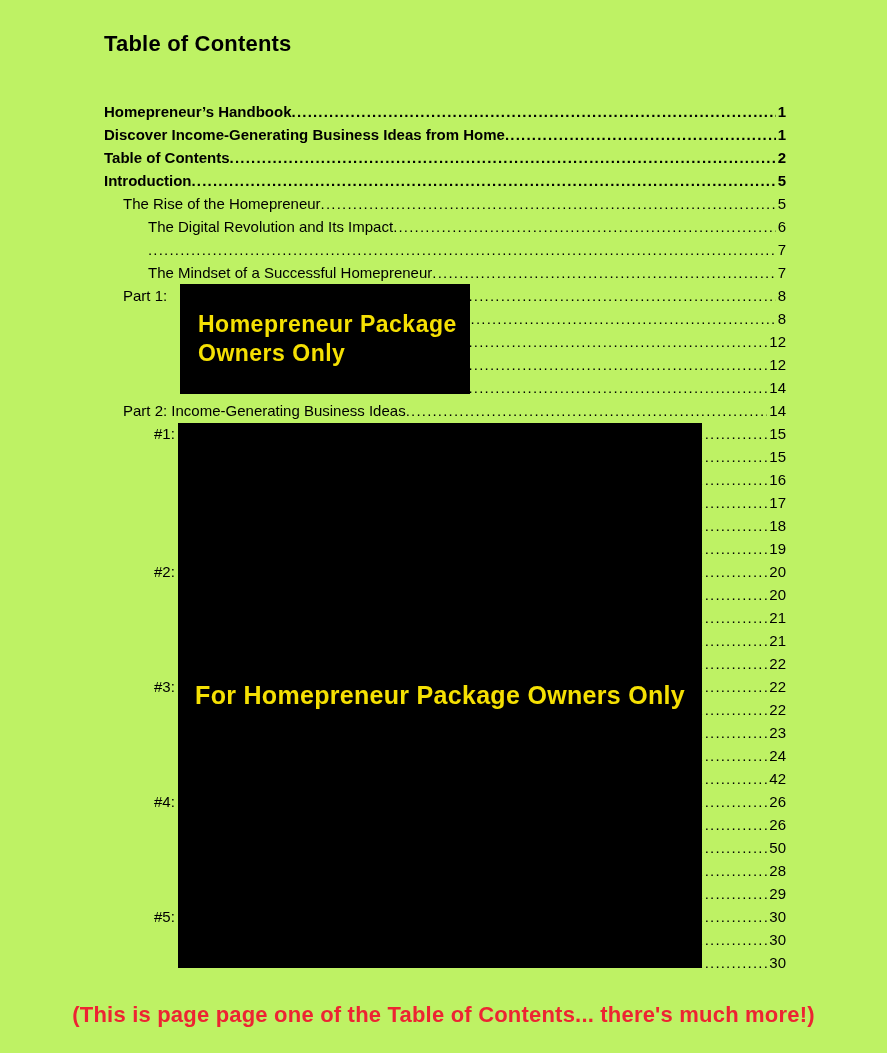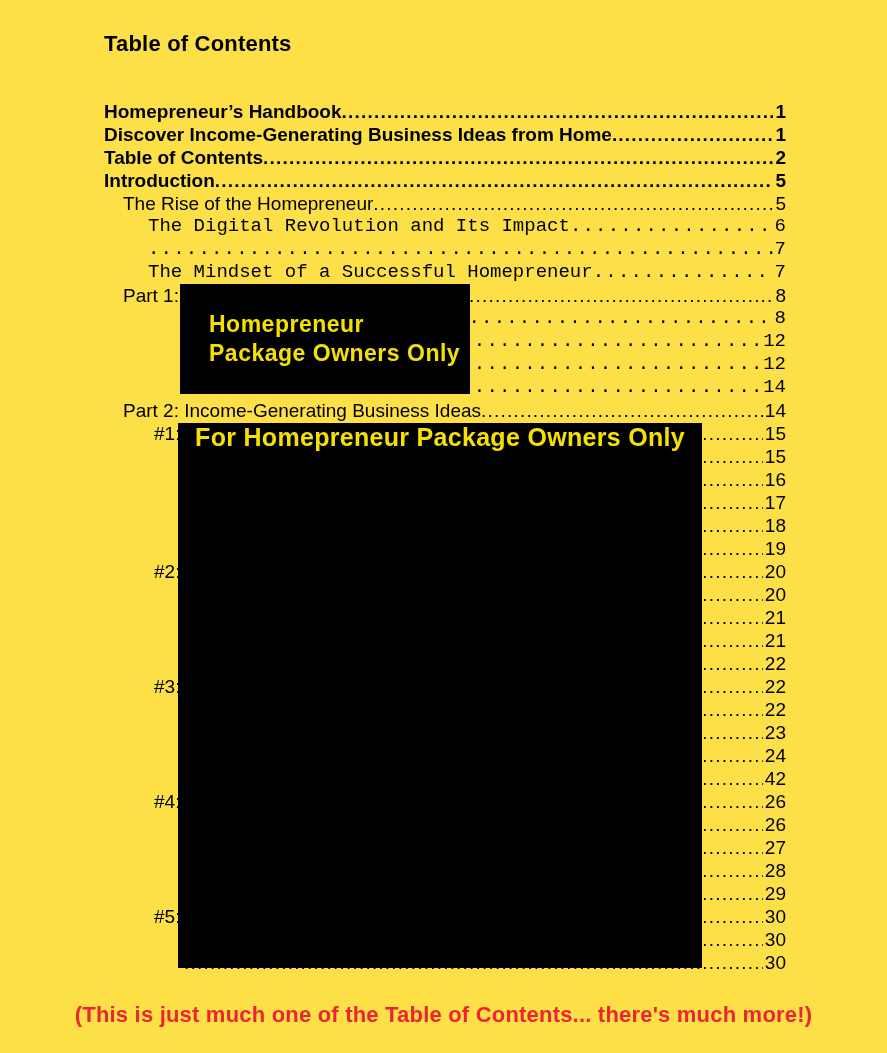--- a/index.html
+++ b/index.html
@@ -1,48 +1,48 @@
 <!DOCTYPE html>
 <html><head>
 <meta charset="utf-8">
 <style>
   html,body{margin:0;padding:0;background:#fff;}
   .page{
-    position:relative;width:887px;height:1053px;background:#fde047;overflow:hidden;
+    position:relative;width:887px;height:1053px;background:#bef264;overflow:hidden;
     font-family:"Liberation Sans",sans-serif;color:#000;
   }
   .title{
     position:absolute;left:104px;top:31px;
     font-size:22px;font-weight:bold;letter-spacing:0.2px;
   }
   .toc{position:absolute;left:104px;top:100px;width:682px;}
   .toc-row{
     display:flex;align-items:flex-start;height:23px;line-height:23px;
-    font-size:19px;white-space:nowrap;
+    font-size:15px;white-space:nowrap;
   }
   .toc-row.bold{font-weight:bold;}
   .toc-row.indent-0{padding-left:0;}
   .toc-row.indent-1{padding-left:19px;}
-  .toc-row.indent-2{padding-left:44px;font-family:Liberation Mono, monospace;}
+  .toc-row.indent-2{padding-left:44px;}
   .toc-row.indent-3{padding-left:50px;}
   .toc-label{flex:0 0 auto;}
   .toc-leader{
     flex:1 1 auto;overflow:hidden;letter-spacing:1.2px;
   }
   .toc-leader::after{
     content:"................................................................................................................................................................";
   }
   .toc-page{flex:0 0 auto;text-align:right;padding-left:2px;}
   .redaction{position:absolute;background:#000;display:flex;}
   .redaction-1{left:180px;top:284px;width:290px;height:110px;align-items:center;}
   .redaction-1 .redaction-text{
-    padding-left:29px;padding-right:8px;
+    padding-left:18px;padding-right:8px;
     font-size:23px;line-height:29px;font-weight:bold;letter-spacing:0.5px;
   }
-  .redaction-2{left:178px;top:423px;width:524px;height:545px;justify-content:center;}
+  .redaction-2{left:178px;top:423px;width:524px;height:545px;align-items:center;justify-content:center;}
   .redaction-2 .redaction-text{
     font-size:25px;font-weight:bold;letter-spacing:0.3px;text-align:center;
   }
   .footer{
     position:absolute;left:0;top:1002px;width:100%;text-align:center;
     font-size:22px;font-weight:bold;letter-spacing:0.2px;
   }
 </style>
 </head>
 <body>
@@ -206,21 +206,21 @@
     <span class="toc-page">26</span>
   </div>
       <div class="toc-row indent-3">
     <span class="toc-label" style="min-width: 30px;"></span>
     <span class="toc-leader"></span>
     <span class="toc-page">26</span>
   </div>
       <div class="toc-row indent-3">
     <span class="toc-label" style="min-width: 30px;"></span>
     <span class="toc-leader"></span>
-    <span class="toc-page">27</span>
+    <span class="toc-page">50</span>
   </div>
       <div class="toc-row indent-3">
     <span class="toc-label" style="min-width: 30px;"></span>
     <span class="toc-leader"></span>
     <span class="toc-page">28</span>
   </div>
       <div class="toc-row indent-3">
     <span class="toc-label" style="min-width: 30px;"></span>
     <span class="toc-leader"></span>
     <span class="toc-page">29</span>
@@ -243,14 +243,14 @@
     </div>
 
   <div class="redaction redaction-1" style="background: rgb(0, 0, 0);">
     <span class="redaction-text" style="color: rgb(245, 224, 3);">Homepreneur Package Owners Only</span>
   </div>
 
   <div class="redaction redaction-2" style="background: rgb(0, 0, 0);">
     <span class="redaction-text" style="color: rgb(245, 224, 3);">For Homepreneur Package Owners Only</span>
   </div>
 
-  <div class="footer" style="color: rgb(237, 36, 50);">(This is just much one of the Table of Contents... there's much more!)</div>
+  <div class="footer" style="color: rgb(237, 36, 50);">(This is page page one of the Table of Contents... there's much more!)</div>
 </div>
 
 </body></html>

